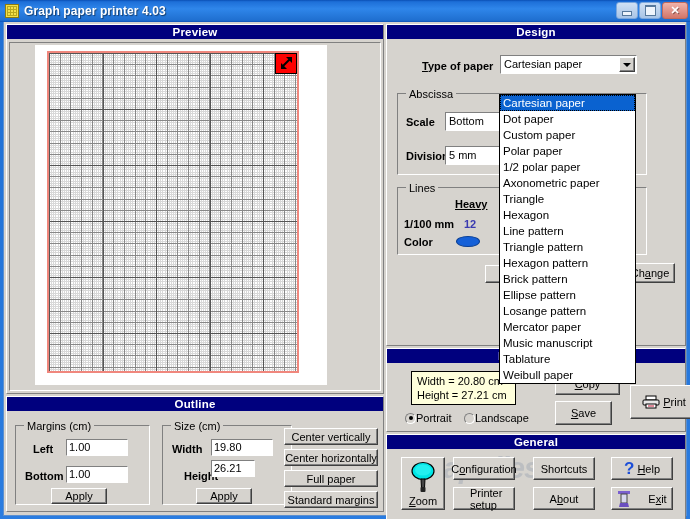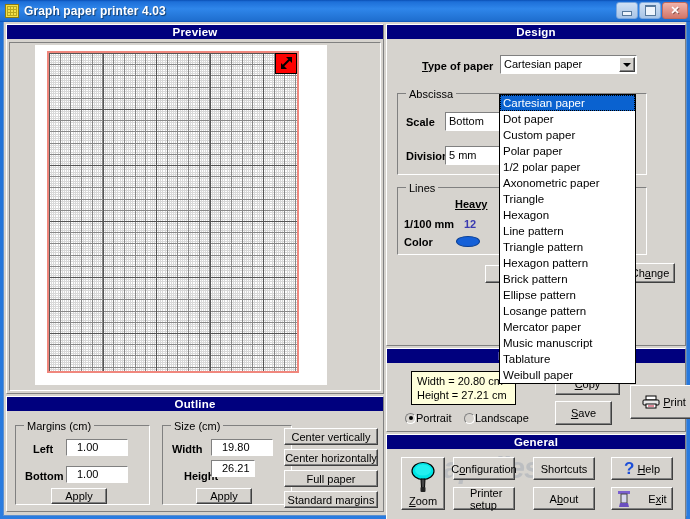--- a/index.html
+++ b/index.html
@@ -112,21 +112,21 @@
     box-sizing:border-box;
   }
   .grp-title{
     position:absolute;top:-6px;left:8px;background:#d6d3ce;padding:0 3px;font-size:11px;color:#000;
   }
   .lbl{position:absolute;font-size:11px;color:#000;white-space:nowrap;font-weight:bold;}
   .txtbox{
     position:absolute;background:#fff;
     border:1px solid #808080;border-right-color:#fff;border-bottom-color:#fff;
     box-sizing:border-box;font-size:11px;color:#000;
-    padding-left:10px;line-height:15px;height:17px;
+    padding-left:2px;line-height:15px;height:17px;
     font-family:"Liberation Sans", sans-serif;
   }
   .btn{
     position:absolute;background:#d6d3ce;
     border:1px solid #fff;border-right-color:#404040;border-bottom-color:#404040;
     box-shadow:inset -1px -1px 0 #808080;
     box-sizing:border-box;font-size:11px;color:#000;
     display:flex;align-items:center;justify-content:center;gap:3px;
     font-family:"Liberation Sans", sans-serif;
     cursor:default;

